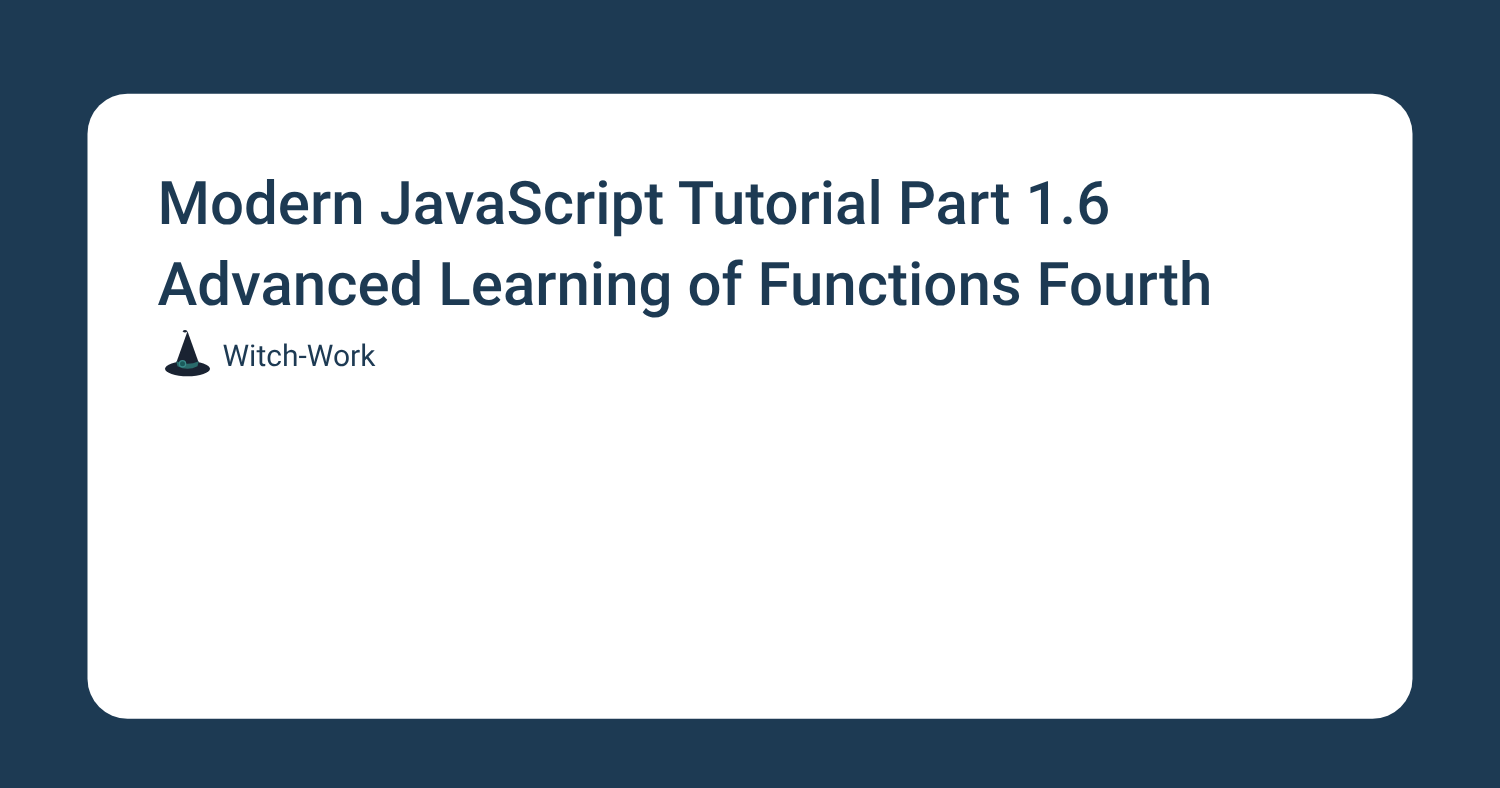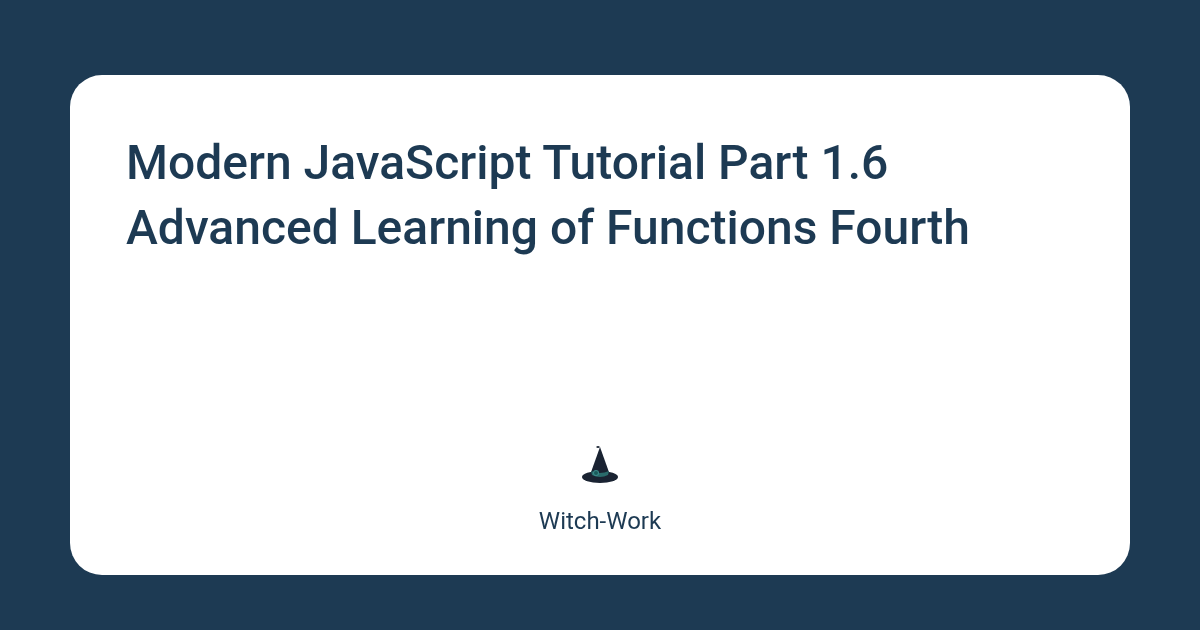--- a/index.html
+++ b/index.html
@@ -17,34 +17,32 @@
       font-family: -apple-system, BlinkMacSystemFont, "Segoe UI", Roboto, sans-serif;
     }
     .card {
       width: 1060px;
       height: 500px;
       background-color: #ffffff;
       border-radius: 32px;
       padding: 56px 56px 40px 56px;
       display: flex;
       flex-direction: column;
-      justify-content: space-between;
       margin-top: 20px;
     }
     .title {
       font-size: 48px;
       font-weight: 500;
       color: #1d3a53;
       line-height: 1.35;
     }
     .footer {
       display: flex;
       align-items: center;
-      gap: 16px;
-      flex-direction: column;
+      gap: 4px;
     }
     .logo {
       width: 48px;
       height: 48px;
       display: flex;
       align-items: center;
       justify-content: center;
     }
     .brand {
       font-size: 24px;

